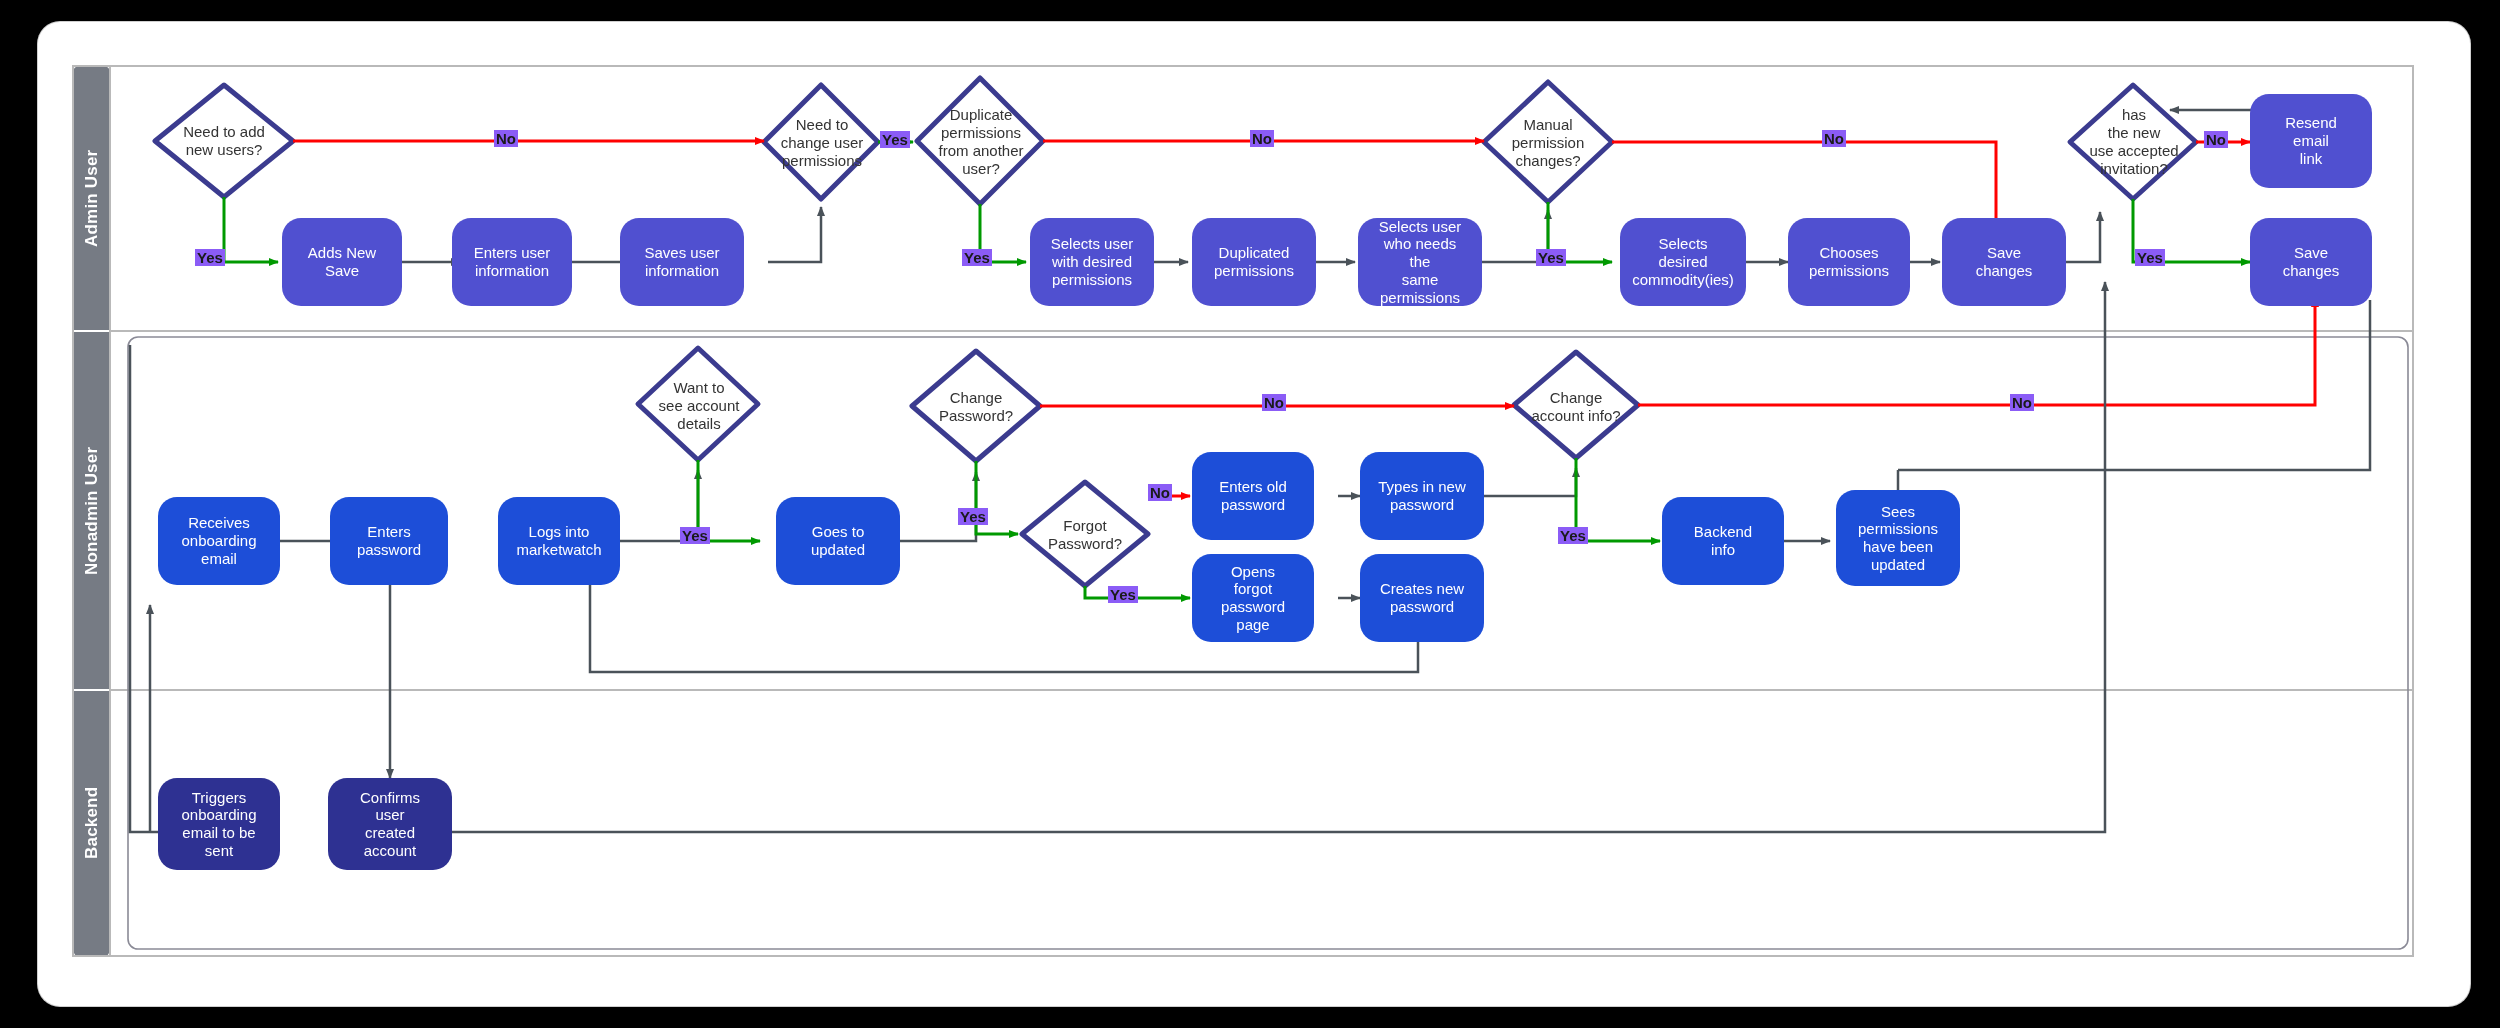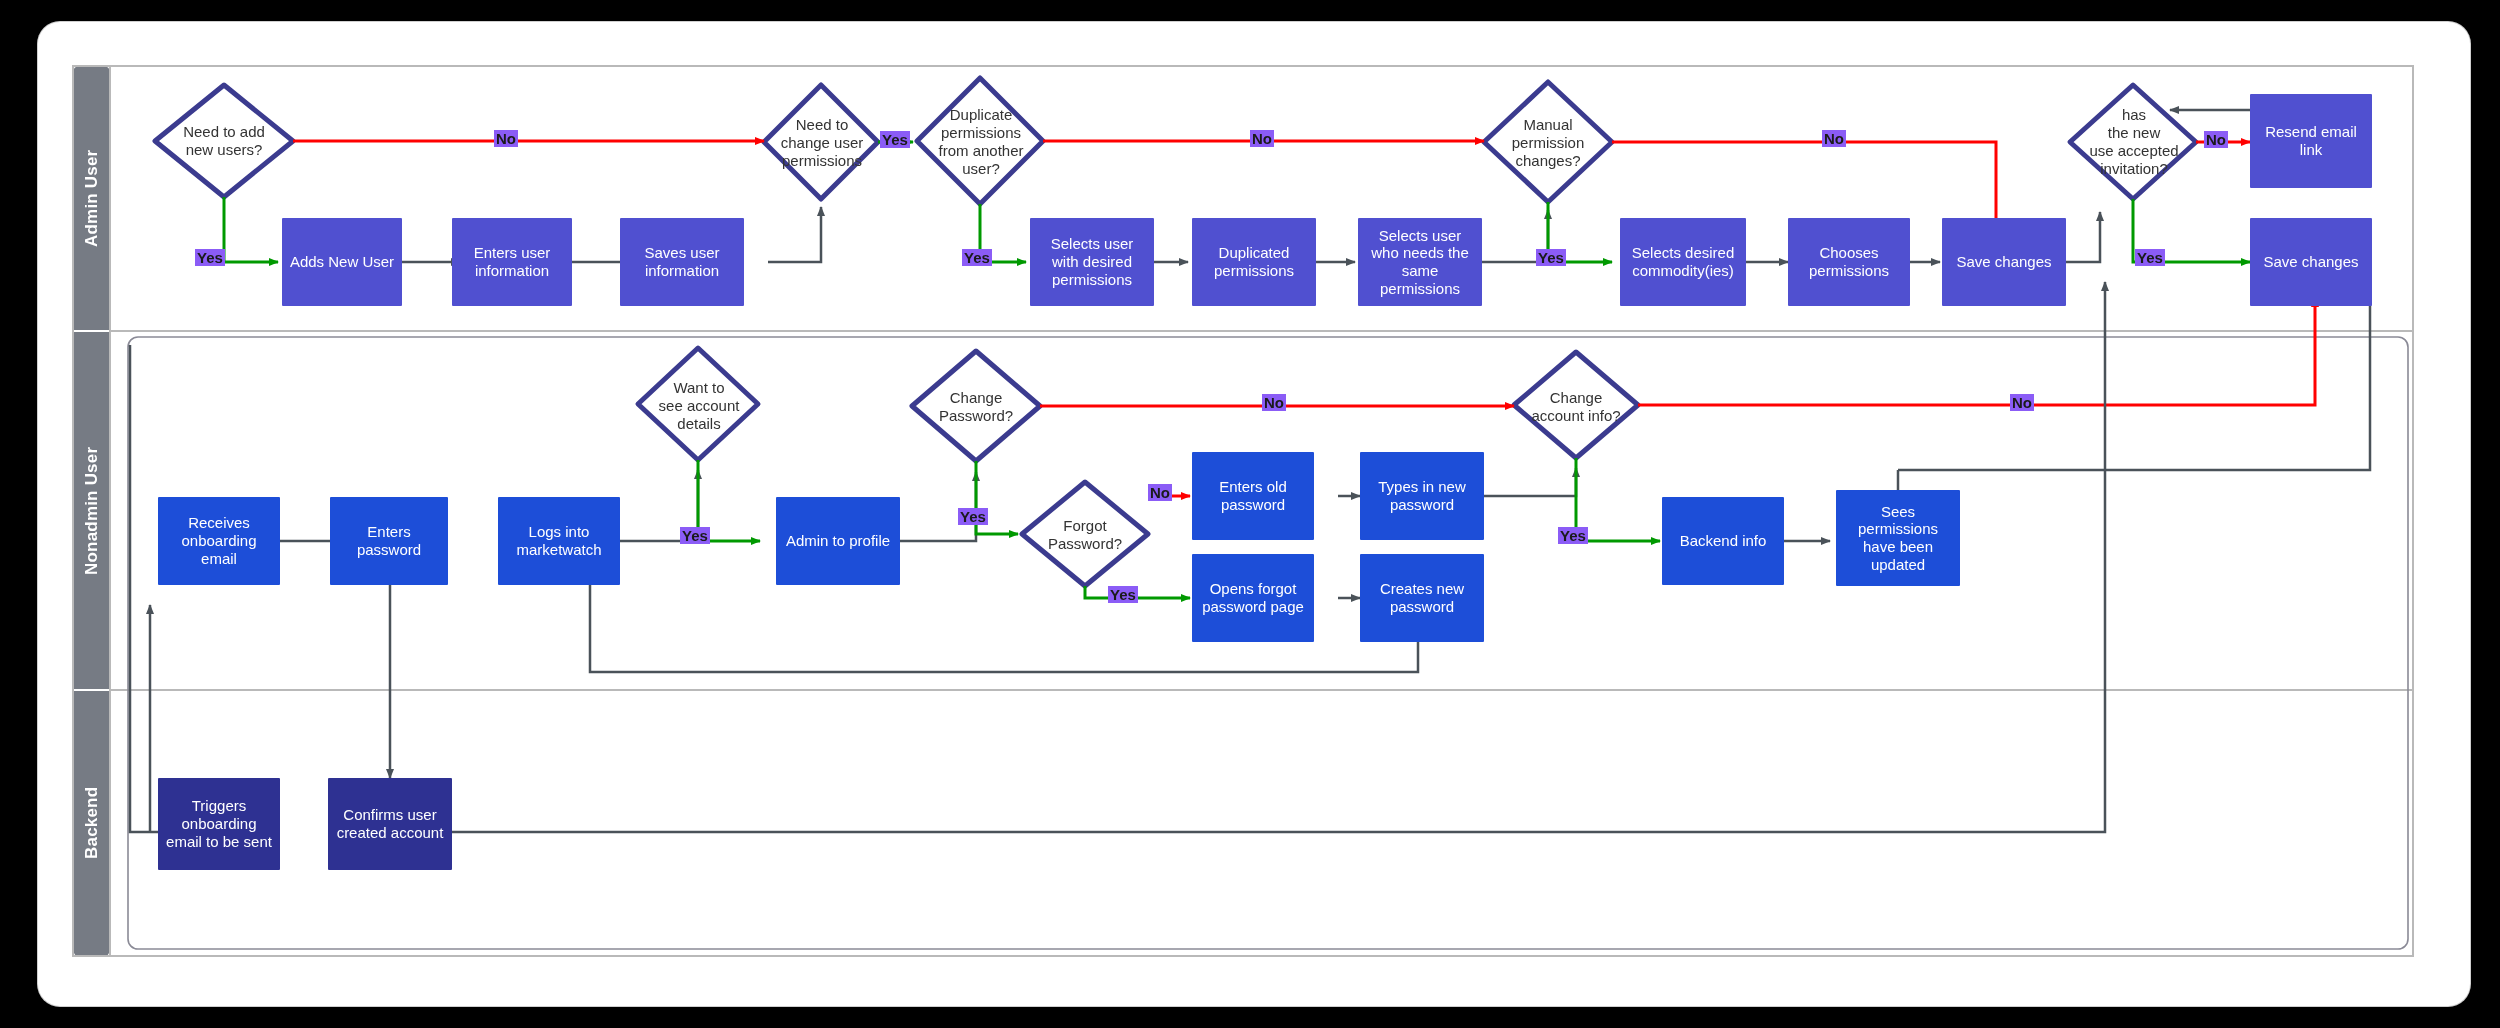--- a/index.html
+++ b/index.html
@@ -23,21 +23,21 @@
     writing-mode:vertical-rl;transform:rotate(180deg);
     display:flex;align-items:center;justify-content:center;
     letter-spacing:.2px;
   }
   .node{
     position:absolute;box-sizing:border-box;
     display:flex;align-items:center;justify-content:center;text-align:center;
     font-size:15px;line-height:1.18;
   }
   .process{
-    border-radius:1px;color:#ffffff;padding:4px 0;
+    border-radius:19px;color:#ffffff;padding:4px 18px;
   }
   .p-admin{background:#5050d0;}
   .p-user{background:#1d4ed8;}
   .p-backend{background:#2e3192;}
   .decision{
     color:#333333;font-size:15px;line-height:1.2;
     background:transparent;
   }
   .decision .dtext{position:relative;z-index:2;padding:0 4px;}
   .edgelabel{
@@ -148,21 +148,21 @@
 
   <div class="lane-label" style="left:73px;top:66px;width:37px;height:265px;">Admin User</div>
   <div class="lane-label" style="left:73px;top:331px;width:37px;height:359px;">Nonadmin User</div>
   <div class="lane-label" style="left:73px;top:690px;width:37px;height:266px;">Backend</div>
 
   <div class="node decision" style="left:162px;top:104px;width:124px;height:74px;">
     <span class="dtext">Need to add<br>new users?</span>
     </div>
 
   <div class="node process p-admin" style="left:282px;top:218px;width:120px;height:88px;">
-    <span>Adds New User</span>
+    <span>Adds New Save</span>
     </div>
 
   <div class="node process p-admin" style="left:452px;top:218px;width:120px;height:88px;">
     <span>Enters user<br>information</span>
     </div>
 
   <div class="node process p-admin" style="left:620px;top:218px;width:124px;height:88px;">
     <span>Saves user<br>information</span>
     </div>
 
@@ -224,21 +224,21 @@
 
   <div class="node process p-user" style="left:498px;top:497px;width:122px;height:88px;">
     <span>Logs into<br>marketwatch</span>
     </div>
 
   <div class="node decision" style="left:642px;top:370px;width:114px;height:72px;">
     <span class="dtext">Want to<br>see account<br>details</span>
     </div>
 
   <div class="node process p-user" style="left:776px;top:497px;width:124px;height:88px;">
-    <span>Admin to profile</span>
+    <span>Goes to updated</span>
     </div>
 
   <div class="node decision" style="left:918px;top:376px;width:116px;height:62px;">
     <span class="dtext">Change<br>Password?</span>
     </div>
 
   <div class="node decision" style="left:1030px;top:506px;width:110px;height:58px;">
     <span class="dtext">Forgot<br>Password?</span>
     </div>
 

